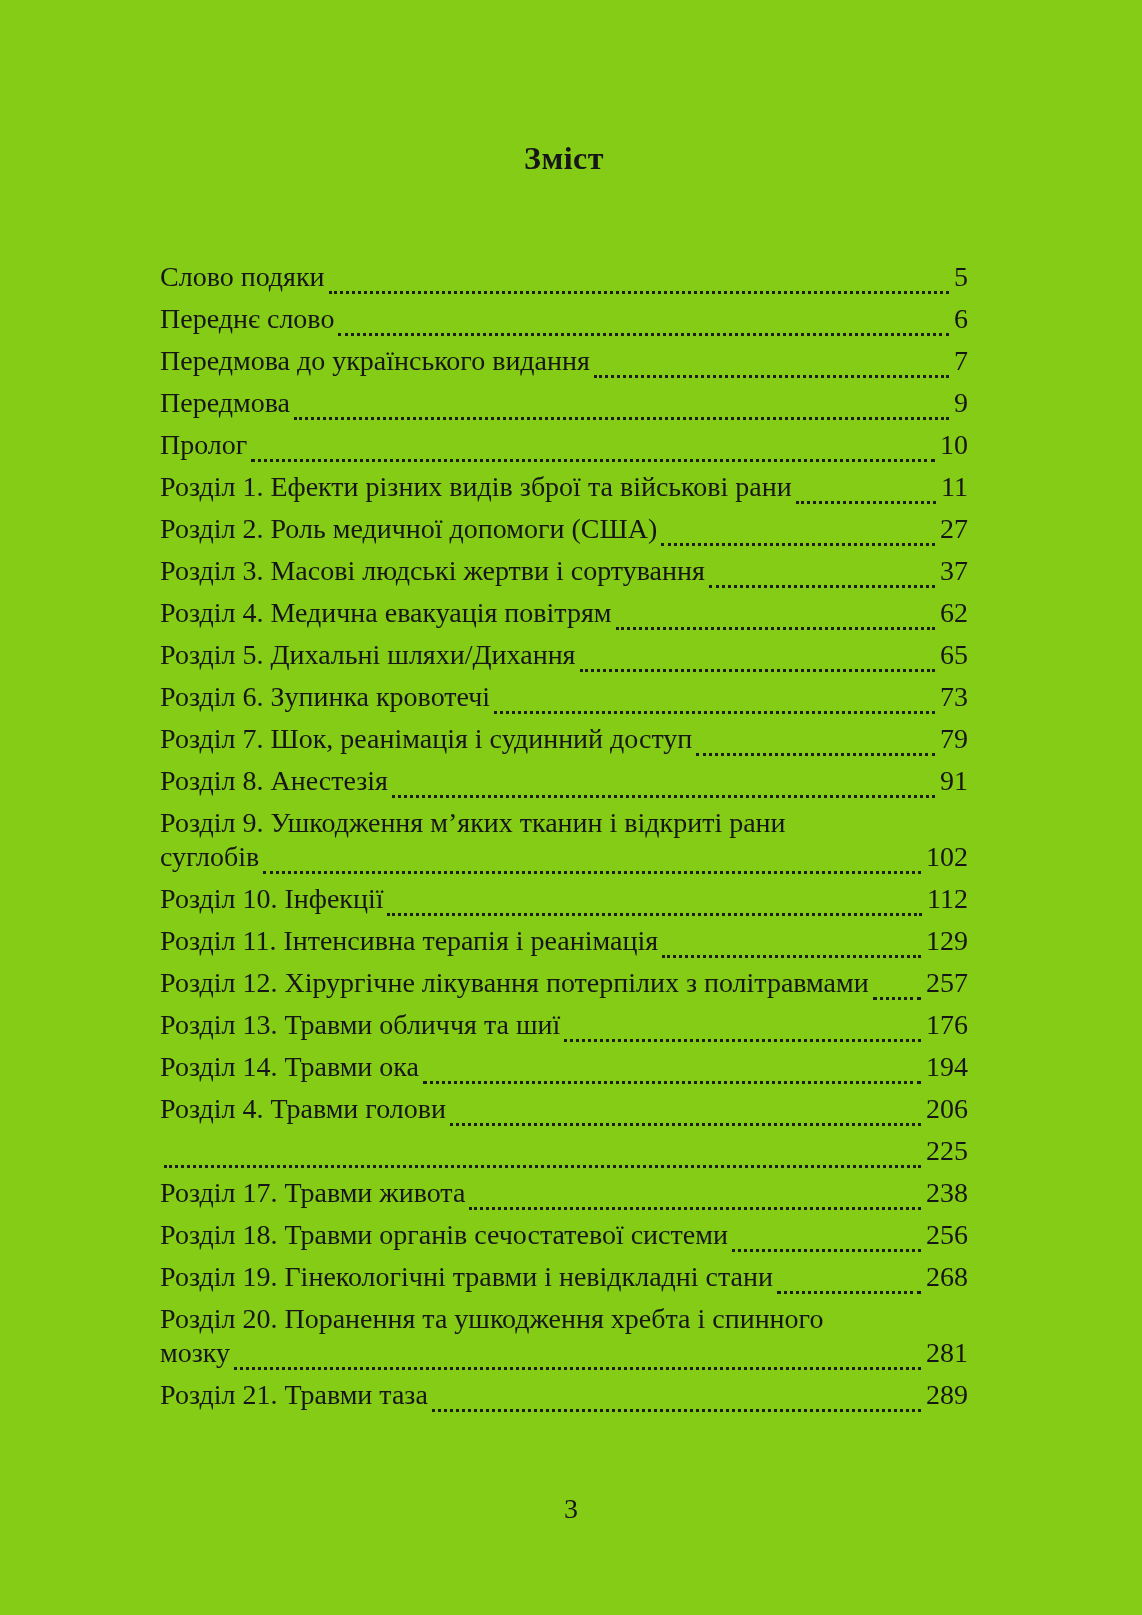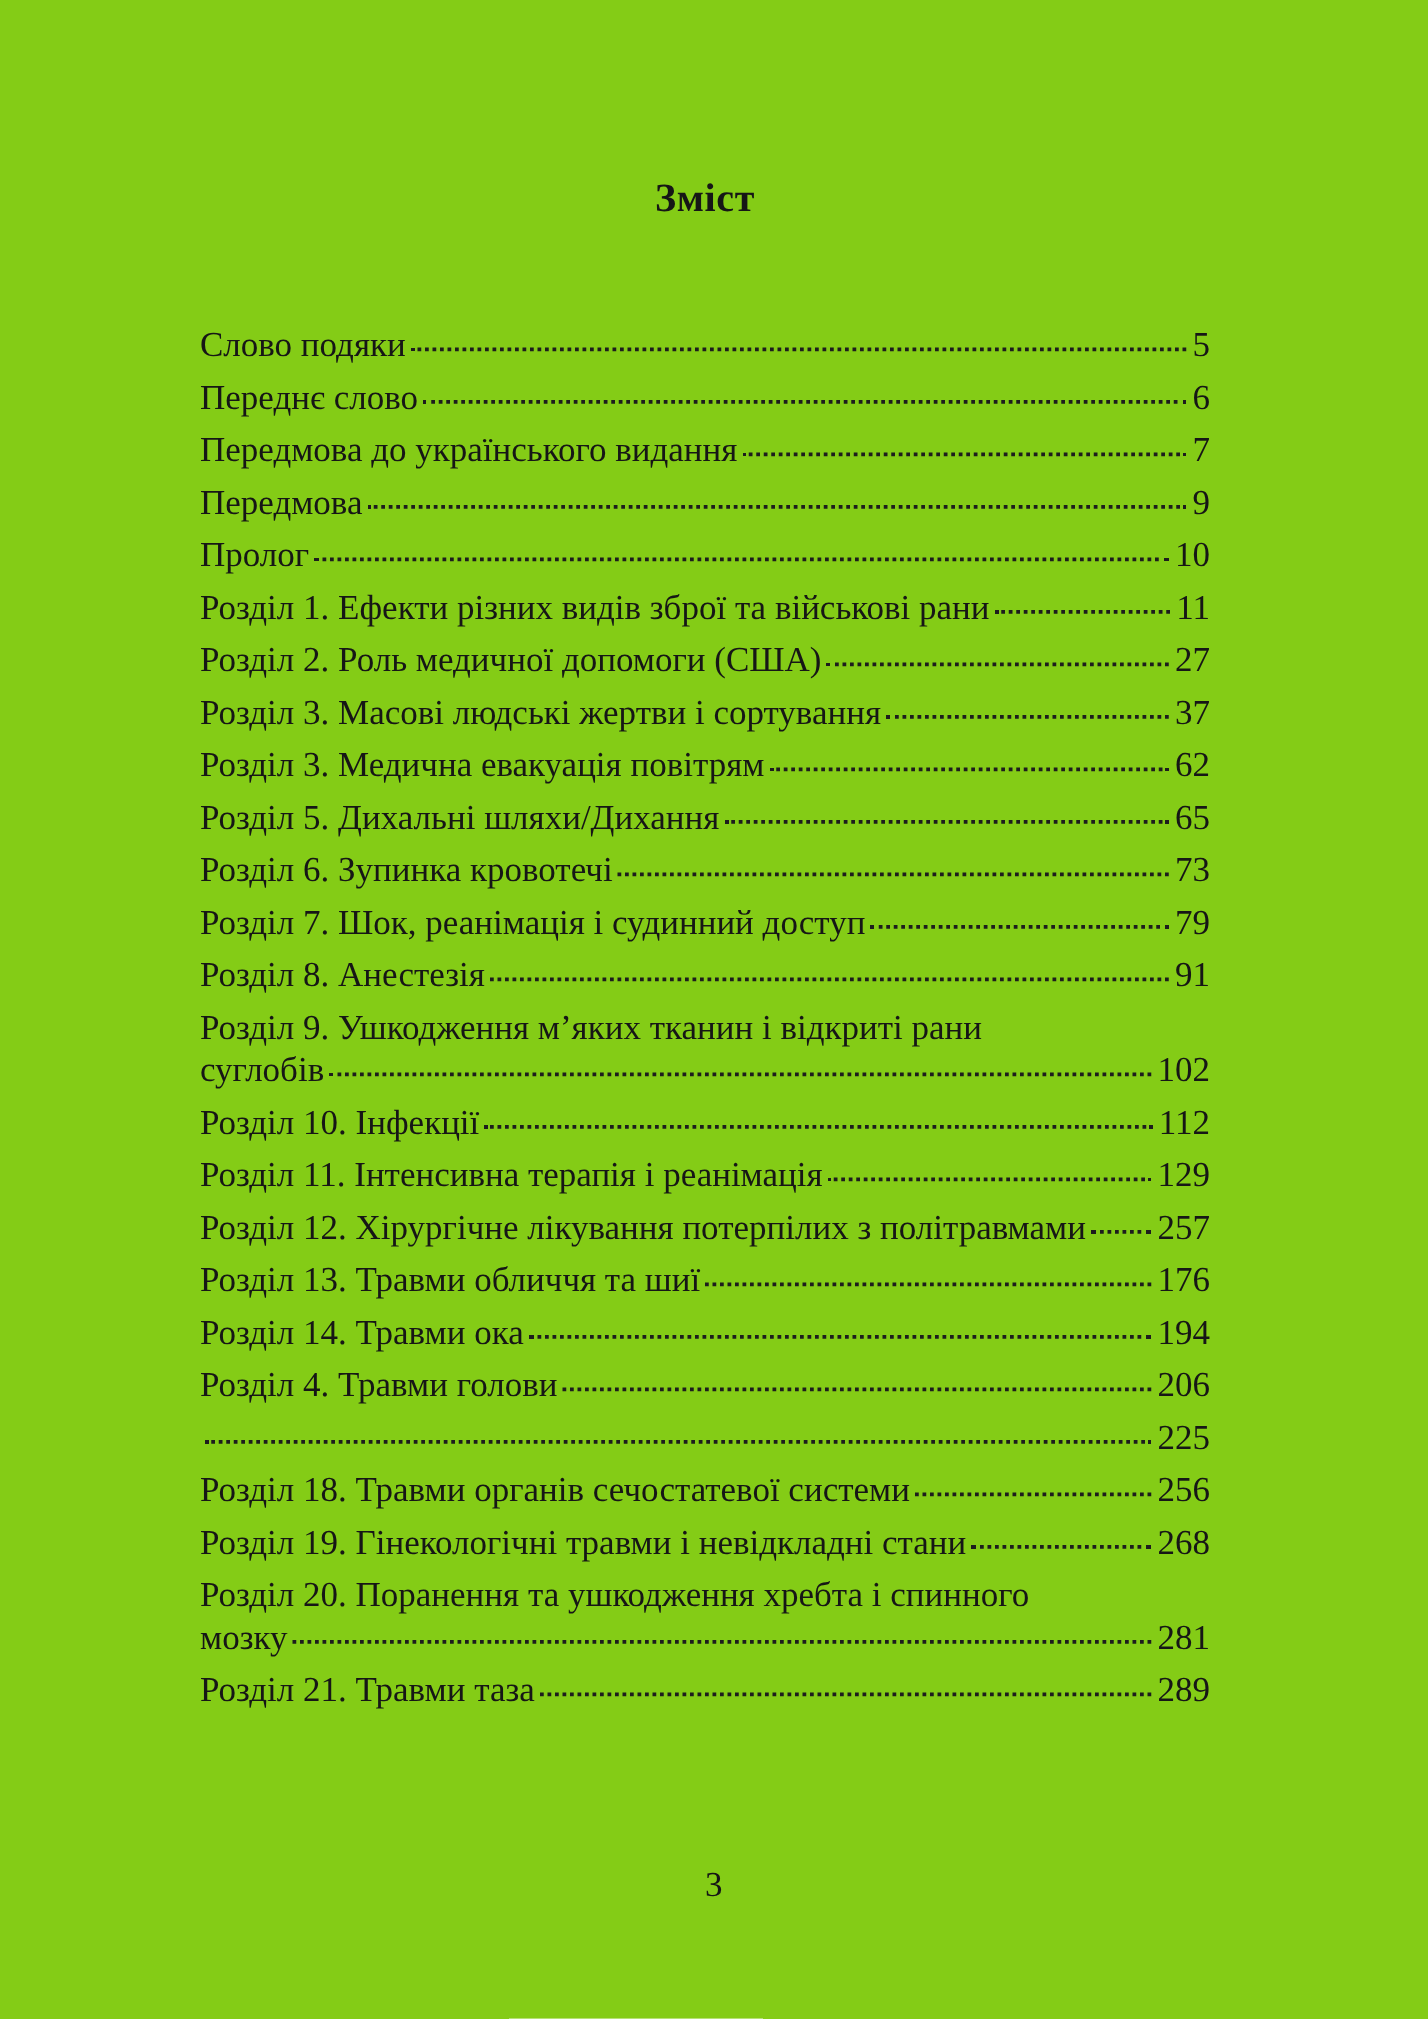--- a/index.html
+++ b/index.html
@@ -33,21 +33,21 @@
   .toc {
     margin-top: 82px;
   }
   .toc-entry {
     margin: 0 0 8px 0;
     font-size: 28px;
     line-height: 34px;
   }
   .toc-row {
     display: flex;
-    align-items: center;
+    align-items: flex-end;
   }
   .toc-title {
     white-space: nowrap;
     flex: 0 0 auto;
   }
   .dots {
     flex: 1 1 auto;
     min-width: 14px;
     height: 4px;
     border-bottom: 3px dotted #1d1d1d;
@@ -125,21 +125,21 @@
         </div>
         <div class="toc-entry">
           <div class="toc-row">
             <span class="toc-title">Розділ 3. Масові людські жертви і сортування</span>
             <span class="dots"></span>
             <span class="toc-page">37</span>
           </div>
         </div>
         <div class="toc-entry">
           <div class="toc-row">
-            <span class="toc-title">Розділ 3. Медична евакуація повітрям</span>
+            <span class="toc-title">Розділ 4. Медична евакуація повітрям</span>
             <span class="dots"></span>
             <span class="toc-page">62</span>
           </div>
         </div>
         <div class="toc-entry">
           <div class="toc-row">
             <span class="toc-title">Розділ 5. Дихальні шляхи/Дихання</span>
             <span class="dots"></span>
             <span class="toc-page">65</span>
           </div>
@@ -214,20 +214,27 @@
           <div class="toc-row">
             <span class="toc-title">Розділ 4. Травми голови</span>
             <span class="dots"></span>
             <span class="toc-page">206</span>
           </div>
         </div>
         <div class="toc-entry">
           <div class="toc-row">
             <span class="dots"></span>
             <span class="toc-page">225</span>
+          </div>
+        </div>
+        <div class="toc-entry">
+          <div class="toc-row">
+            <span class="toc-title">Розділ 17. Травми живота</span>
+            <span class="dots"></span>
+            <span class="toc-page">238</span>
           </div>
         </div>
         <div class="toc-entry">
           <div class="toc-row">
             <span class="toc-title">Розділ 18. Травми органів сечостатевої системи</span>
             <span class="dots"></span>
             <span class="toc-page">256</span>
           </div>
         </div>
         <div class="toc-entry">

